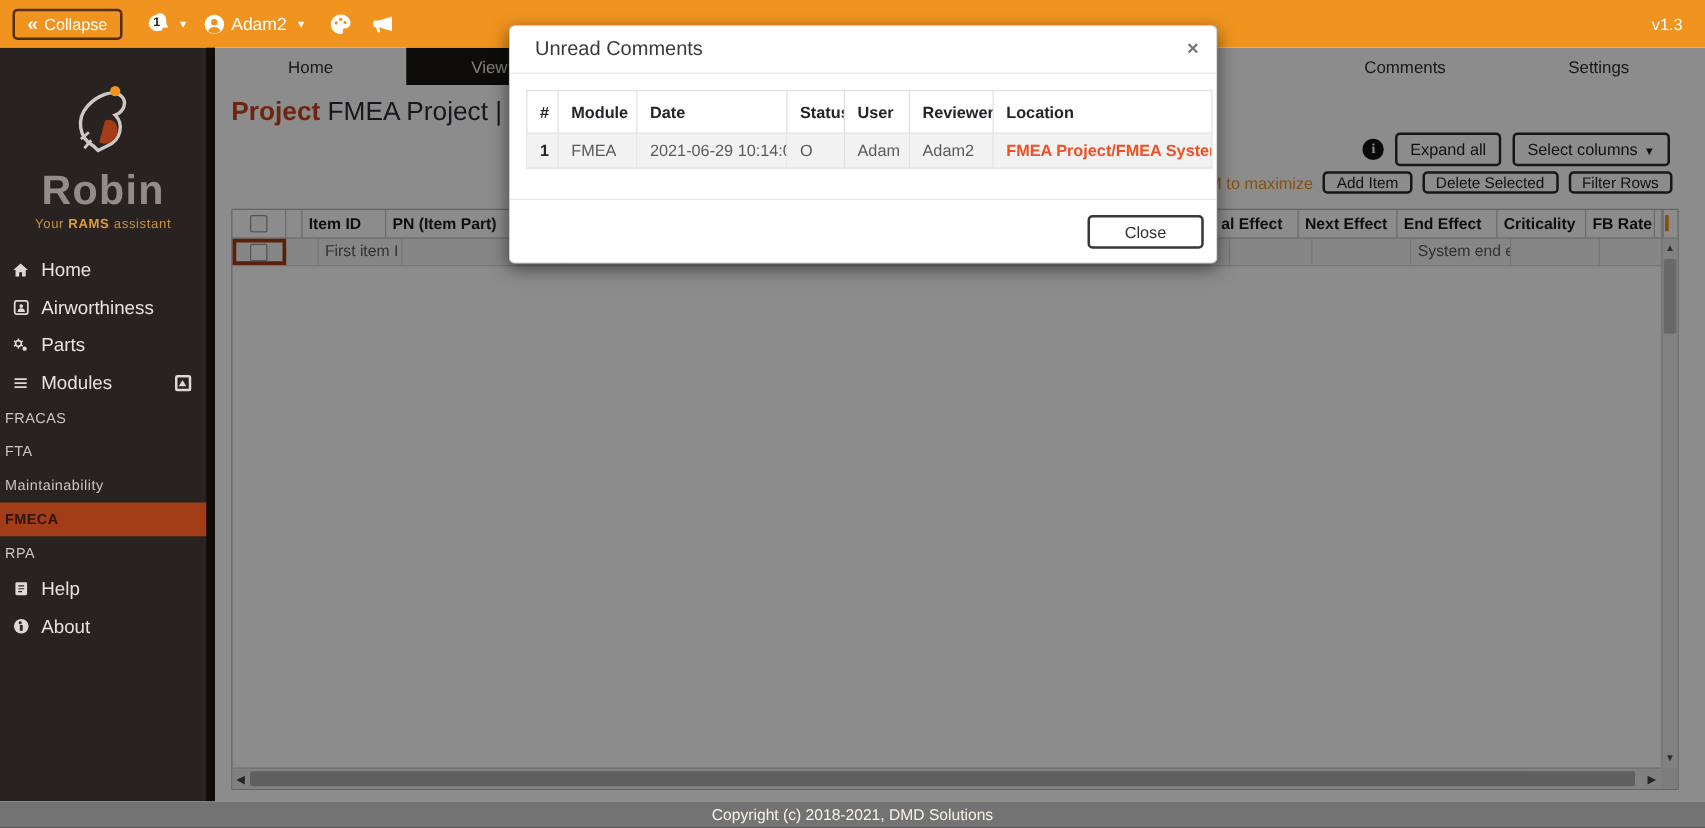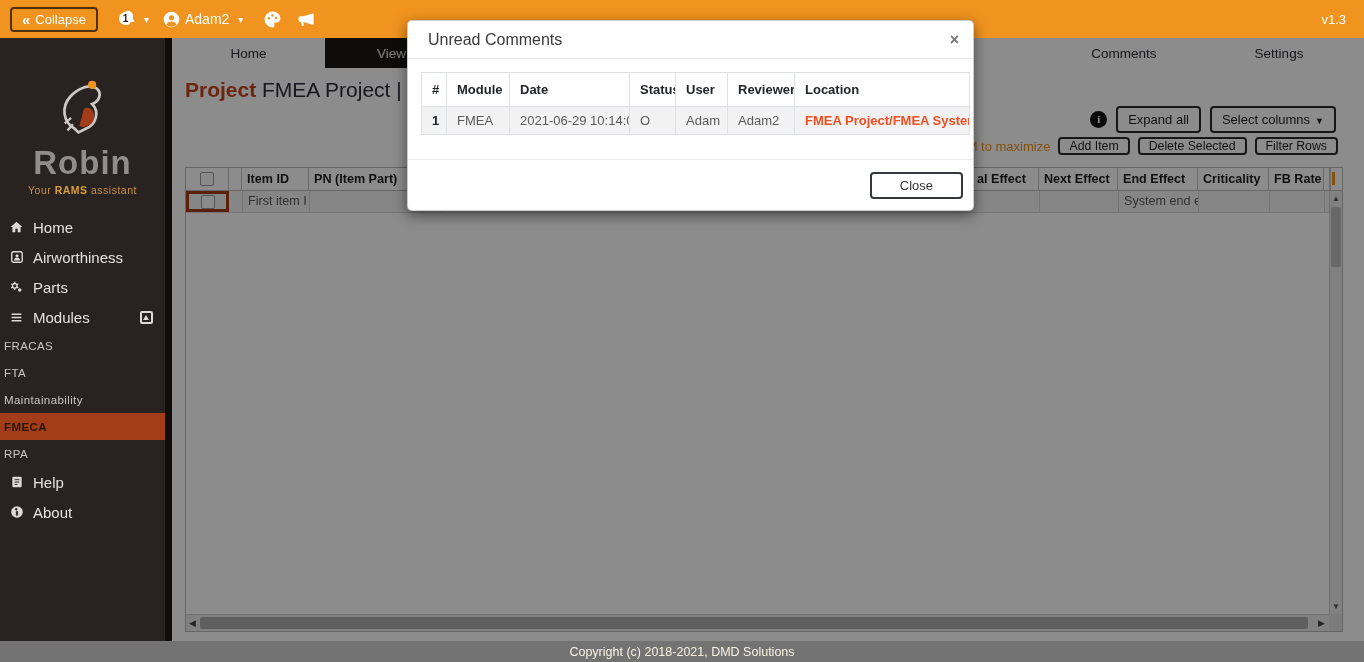--- a/index.html
+++ b/index.html
@@ -13,21 +13,21 @@
   .bellwrap { position:relative; margin-left:18px; width:24px; height:24px; }
   .bellwrap svg { position:absolute; left:2px; top:2px; }
   .bell-badge { position:absolute; left:3px; top:5px; width:13px; height:13px; background:#fff; border-radius:50%; color:#2b2219; font-size:10px; font-weight:bold; text-align:center; line-height:13px; }
   .caret { color:#fff; font-size:10px; margin:0 6px 0 4px; }
   .usergroup { display:flex; align-items:center; margin-left:8px; color:#fff; font-size:14px; gap:5px; }
   .tbicon { margin-left:14px; display:flex; align-items:center; }
   .version { margin-left:auto; margin-right:18px; color:#fff; font-size:13px; }
 
   
   .sidebar { position:absolute; left:0; top:38px; width:172px; height:603px; background:#282320; border-right:7px solid #0F0C0A; z-index:20; color:#E6E2DE; }
-  .logo { text-align:center; padding-top:34px; }
+  .logo { text-align:center; padding-top:22px; }
   .logo-name { font-size:33px; font-weight:bold; color:#908D8A; letter-spacing:1px; margin-top:2px; }
   .tagline { font-size:10.5px; color:#C98F45; margin-top:2px; letter-spacing:.5px; }
   .tagline b { color:#D99E3E; }
   .menu { margin-top:16px; }
   .mitem { display:flex; align-items:center; height:30px; padding-left:8px; font-size:15px; cursor:pointer; }
   .mitem .micon { width:17px; display:flex; justify-content:center; margin-right:8px; }
   .mitem .spacer { flex:1; }
   .boxtoggle { width:13px; height:13px; border:2px solid #DDD9D5; border-radius:2px; margin-right:12px; position:relative; }
   .boxtoggle::after { content:""; position:absolute; left:1px; top:2px; border-left:3.5px solid transparent; border-right:3.5px solid transparent; border-bottom:5px solid #DDD9D5; }
   .sitem { height:27px; display:flex; align-items:center; padding-left:4px; font-size:11.5px; color:#CAC6C2; letter-spacing:.4px; cursor:pointer; }
@@ -50,21 +50,21 @@
   .btn { background:#fff; border:2px solid #2b2b2b; border-radius:4px; color:#1e1e1e; font-size:13px; padding:4px 10px; cursor:pointer; font-family:inherit; white-space:nowrap; }
   .btn.small { font-size:12.3px; padding:0 9px; }
   .info-circle { width:17px; height:17px; background:#121212; color:#fff; border-radius:50%; font-size:11px; font-weight:bold; text-align:center; line-height:17px; font-family:"Liberation Serif", serif; }
   .sel-caret { font-size:9px; margin-left:5px; }
 
   
   .grid { position:absolute; left:13px; top:129px; width:1158px; height:465px; border:1px solid #b9b9b9; background:#fff; }
   .ghead { display:flex; height:23px; border-bottom:1px solid #bbb; }
   .ghead .gcell { font-weight:bold; font-size:12.6px; color:#1d1d1d; border-right:1px solid #c2c2c2; padding:4px 5px 0 5px; overflow:hidden; white-space:nowrap; }
   .grow { display:flex; height:22px; background:#f4f4f4; border-bottom:1px solid #d8d8d8; }
-  .grow .gcell { font-size:12.6px; color:#5a5a5a; border-right:1px solid #d5d5d5; padding:3px 8px 0 5px; overflow:hidden; white-space:nowrap; }
+  .grow .gcell { font-size:12.6px; color:#5a5a5a; border-right:1px solid #d5d5d5; padding:3px 20px 0 5px; overflow:hidden; white-space:nowrap; }
   .gc0{width:43px; display:flex; align-items:center; justify-content:center; padding:0 !important;}
   .gc1{width:13px}.gc2{width:67px}.gc3{width:132px}.gc4{width:531px}.gc5{width:67px}
   .gc6{width:79px}.gc7{width:80px}.gc8{width:71px}.gc9{width:55px}
   .gc10{width:7px; padding:0 !important;}
   .cb { width:14px; height:14px; border:1px solid #999; border-radius:2px; background:#fcfcfc; }
   .selcell { border:3px solid #A33D17 !important; }
   .ghead-corner { position:absolute; right:0; top:0; width:13px; height:23px; border-left:1px solid #c2c2c2; }
   .ghead-corner .omark { position:absolute; left:2px; top:4px; width:3px; height:13px; background:#F0941F; }
   .vscroll { position:absolute; right:0; top:23px; bottom:17px; width:13px; background:#ececec; border-left:1px solid #ccc; }
   .vscroll .arr { position:absolute; left:0; width:12px; text-align:center; font-size:8px; color:#555; }

